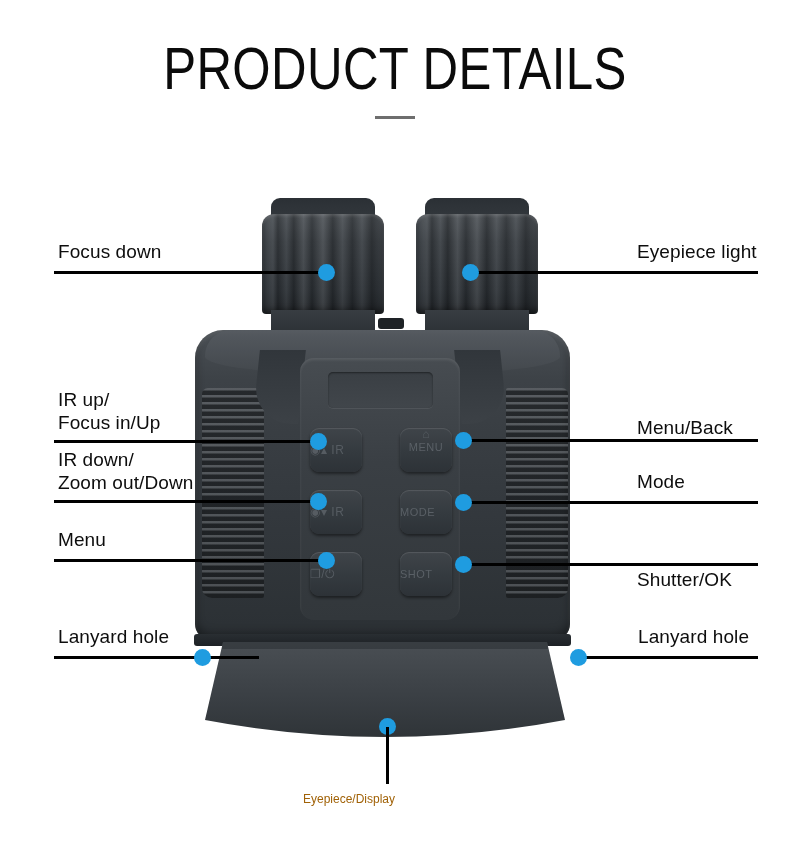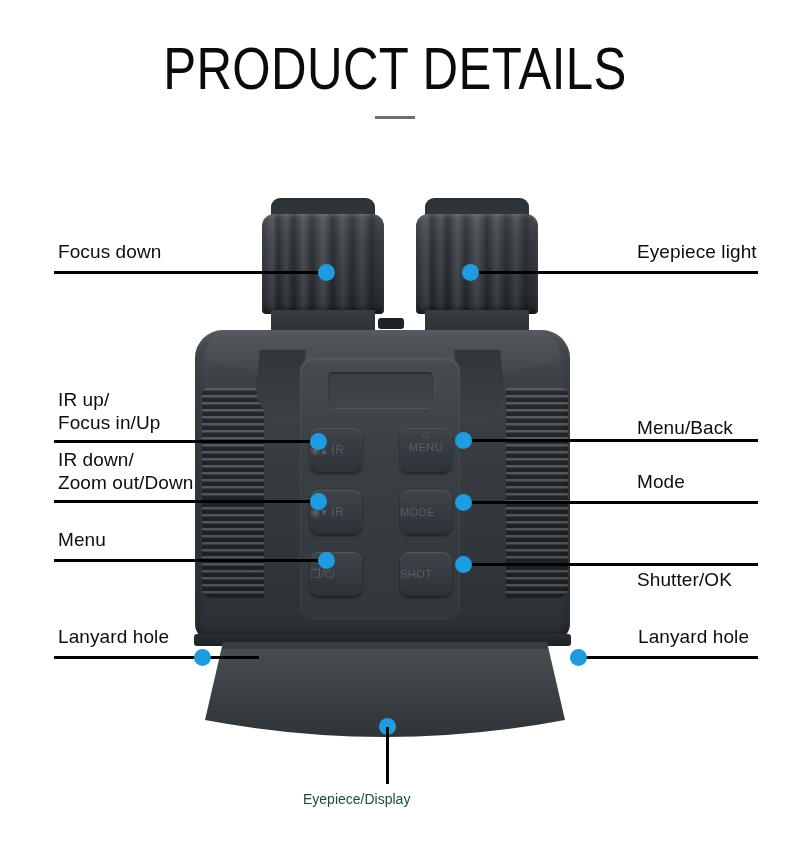--- a/index.html
+++ b/index.html
@@ -256,23 +256,23 @@
     top: 444px;
     width: 377px;
     height: 12px;
     border-radius: 3px;
     background: linear-gradient(180deg, #292e32 0%, #1d2125 100%);
   }
 
   
   .bottom-label {
     position: absolute;
-    font-size: 14px;
+    font-size: 12px;
     line-height: 23px;
-    color: #14532d;
+    color: #a16207;
     white-space: nowrap;
     text-align: center;
   }
 </style>
 </head>
 <body>
 
 <div id="page">
 
   <div class="page-title">PRODUCT DETAILS</div>

